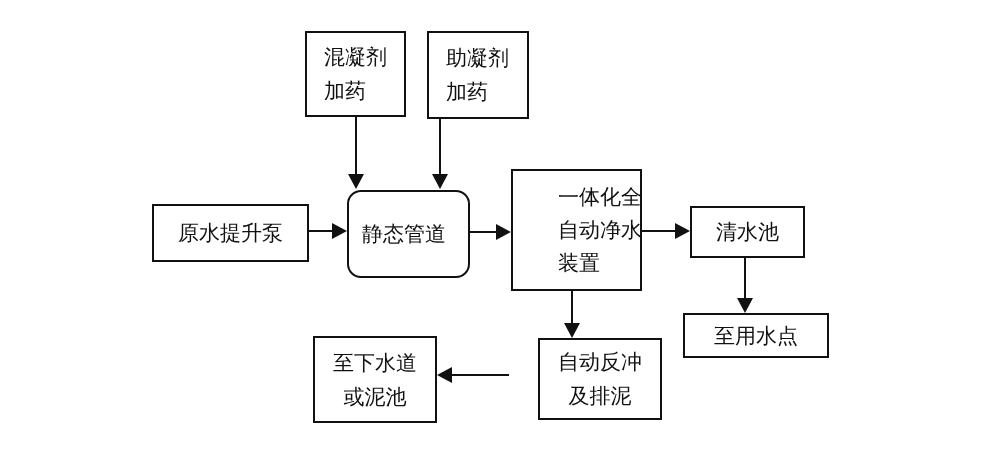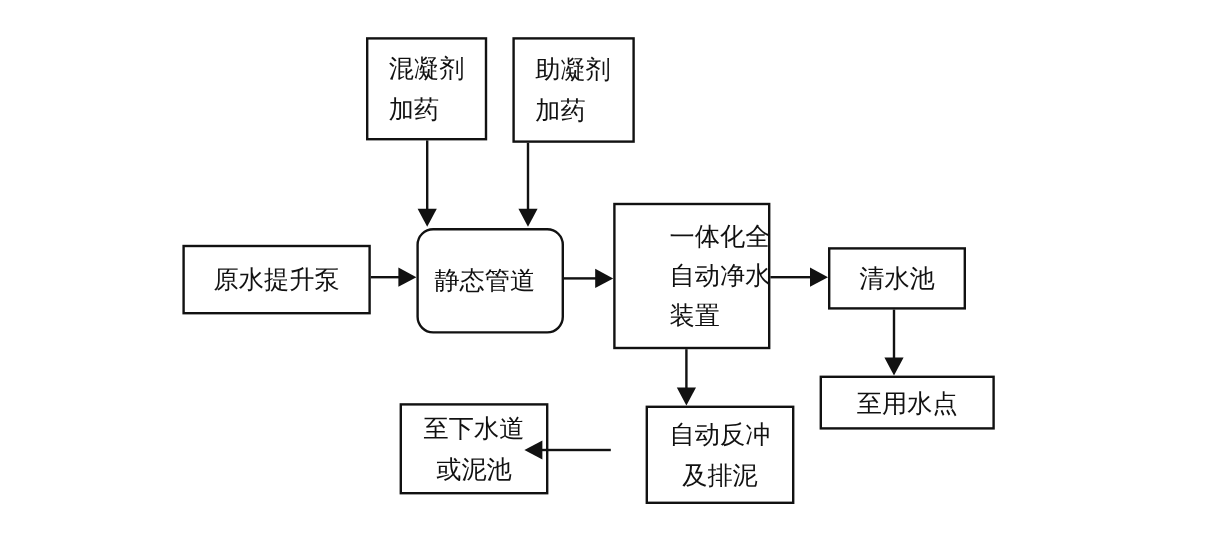--- a/index.html
+++ b/index.html
@@ -69,21 +69,21 @@
 
   <div class="node center" style="left:683px; top:313px; width:146px; height:45px;">
     <div class="nl">至用水点</div>
   </div>
 
   <div class="node center" style="left:538px; top:338px; width:124px; height:82px;">
     <div class="nl">自动反冲</div>
     <div class="nl">及排泥</div>
   </div>
 
-  <div class="node center" style="left:313px; top:336px; width:124px; height:76px;margin-left:20px;">
+  <div class="node center" style="left:313px; top:336px; width:124px; height:87px;">
     <div class="nl">至下水道</div>
     <div class="nl">或泥池</div>
   </div>
 
   <div class="vline" style="left:355px; top:117px; height:58px;"></div>
   <div class="head down" style="left:348px; top:174px;"></div>
 
   <div class="vline" style="left:439px; top:119px; height:56px;"></div>
   <div class="head down" style="left:432px; top:174px;"></div>
 

